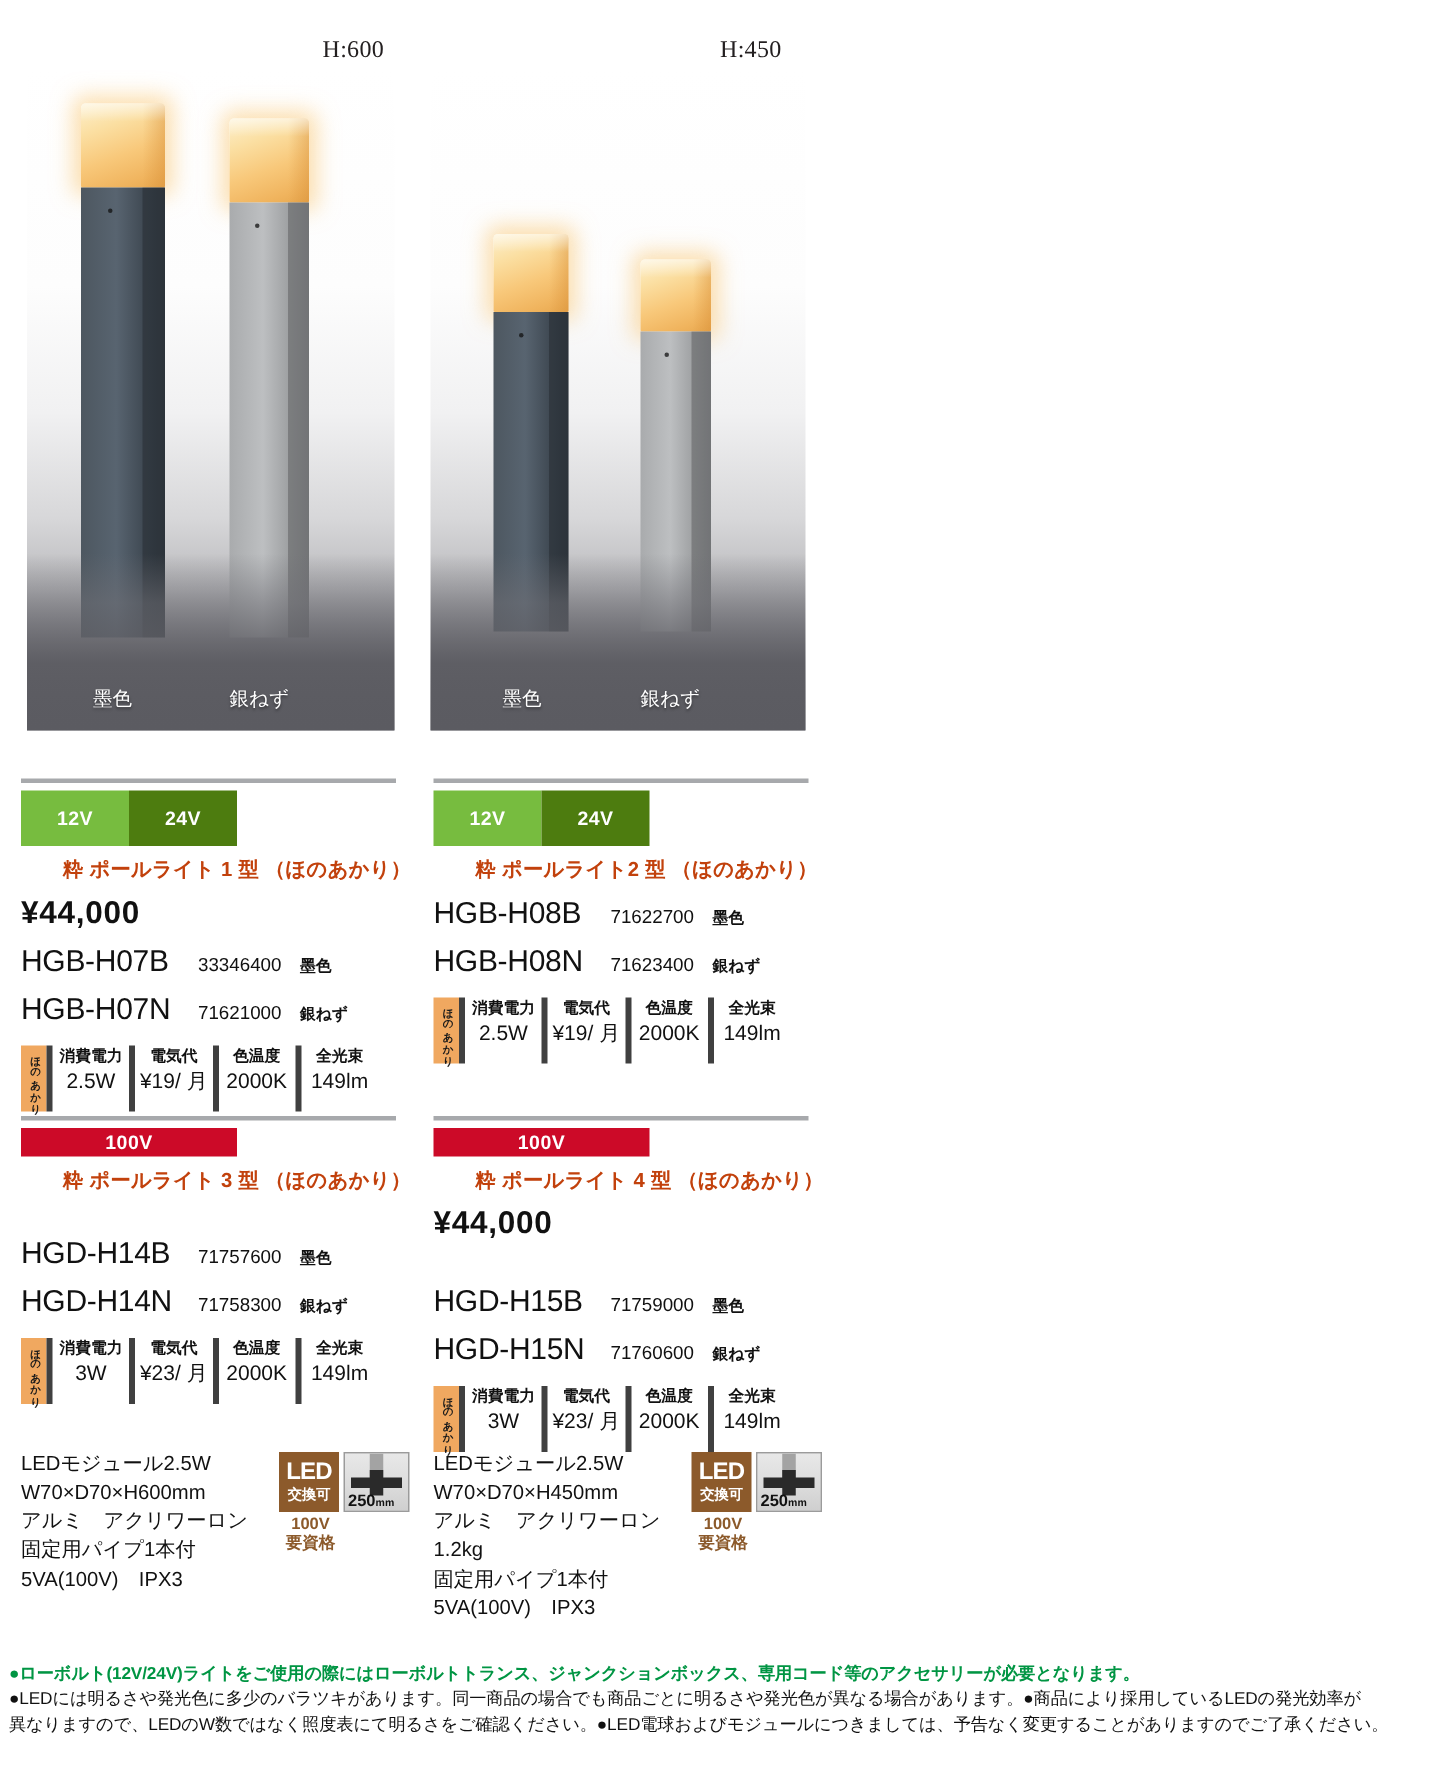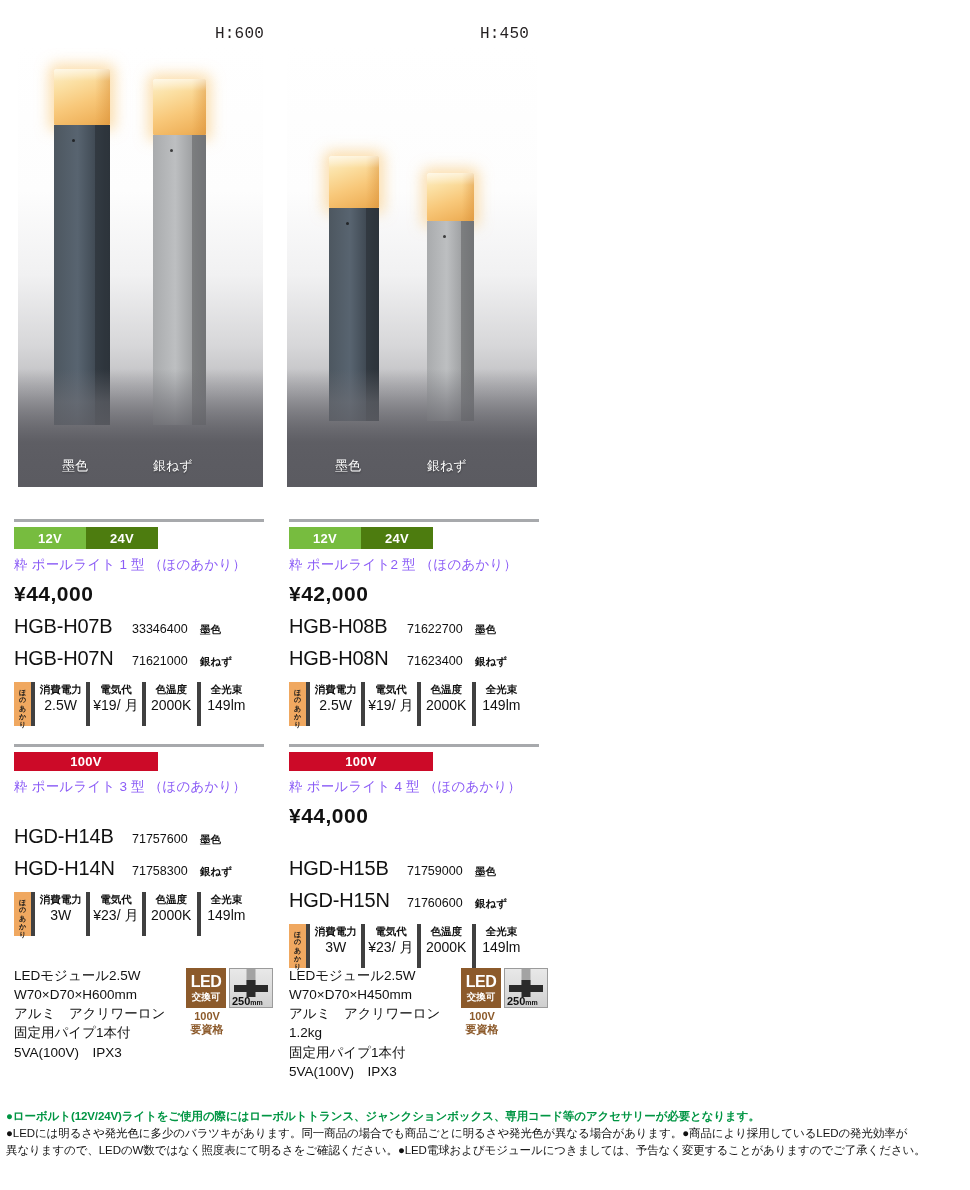--- a/index.html
+++ b/index.html
@@ -9,21 +9,21 @@
     font-family: "Liberation Sans", "DejaVu Sans", sans-serif;
     color: #1a1a1a;
     overflow: hidden;
   }
   .page { position: relative; width: 970px; height: 1190px; }
 
   
   .hero { position: absolute; left: 0; top: 0; width: 970px; height: 500px; }
   .hero-label {
     position: absolute; font-size: 16px; color: #231f20;
-    font-family: Liberation Mono, monospace; letter-spacing: .2px;
+    font-family: Liberation Serif, serif; letter-spacing: .2px;
   }
   .hl-1 { left: 215px; top: 25px; }
   .hl-2 { left: 480px; top: 25px; }
 
   .photo {
     position: absolute; top: 45px; overflow: hidden;
     background:
       linear-gradient(to bottom,
         #ffffff 0%, #fdfdfd 33%, #f1f1f2 52%,
         #d7d7d9 68%, #b9b9bc 79%, #8f8f94 88%,
@@ -73,37 +73,37 @@
   .post-dark { background: linear-gradient(to right, #4d5760 0%, #586470 42%, #414b55 73%, #39424b 100%); }
   .post-light { background: linear-gradient(to right, #a9abad 0%, #bdbfc1 42%, #a0a2a4 73%, #939598 100%); }
 
   
   .rule { position: absolute; height: 3px; background: #a7a9ac; }
 
   .block { position: absolute; width: 250px; }
   .blk-c1 { left: 14px; }
   .blk-c2 { left: 289px; }
 
-  .volt-row { display: flex; height: 22px; width: 144px; justify-content: flex-end; }
+  .volt-row { display: flex; height: 37px; width: 144px; justify-content: flex-end; }
   .volt {
     flex: 1; color: #ffffff; font-size: 13px; font-weight: bold;
     display: flex; align-items: center; justify-content: center;
     letter-spacing: .3px; line-height: 1;
   }
   .v-12 { background: #77bc3f; }
   .v-24 { background: #4d7c0f; }
   .volt-single {
     width: 144px; height: 19px; background: #cc0a28; color: #fff;
     font-size: 13px; font-weight: bold; display: flex;
     align-items: center; justify-content: center; letter-spacing: .3px;
   }
 
   .prod-name {
-    margin-top: 7px; font-size: 13.5px; font-weight: normal; color: #8b5cf6;
-    letter-spacing: .2px; white-space: nowrap;
+    margin-top: 7px; font-size: 13.5px; font-weight: bold; color: #c2410c;
+    letter-spacing: .2px; white-space: nowrap; margin-left: 28px;
   }
   .price { margin-top: 8px; font-size: 21px; font-weight: bold; color: #111; letter-spacing: .5px; }
 
   .model-row { display: flex; align-items: baseline; margin-top: 9px; }
   .model-code { font-size: 20px; color: #111; width: 118px; letter-spacing: -.2px; }
   .model-num { font-size: 12.5px; color: #111; width: 68px; }
   .model-color { font-size: 10.5px; font-weight: bold; color: #111; }
 
   
   .spec { display: flex; align-items: stretch; margin-top: 12px; width: 238px; }
@@ -257,21 +257,20 @@
       </div>
     </div>
   </div>
 
   <div class="block blk-c2" style="top:527px;">
     <div class="volt-row">
       <div class="volt v-12">12V</div>
       <div class="volt v-24">24V</div>
     </div>
     <div class="prod-name">粋 ポールライト2 型 （ほのあかり）</div>
-    <div class="price">¥42,000</div>
     <div class="model-row">
       <span class="model-code">HGB-H08B</span>
       <span class="model-num">71622700</span>
       <span class="model-color">墨色</span>
     </div>
     <div class="model-row">
       <span class="model-code">HGB-H08N</span>
       <span class="model-num">71623400</span>
       <span class="model-color">銀ねず</span>
     </div>

